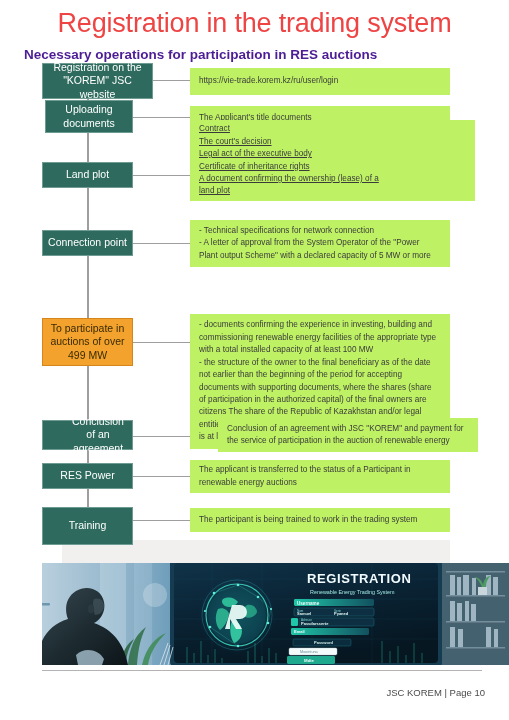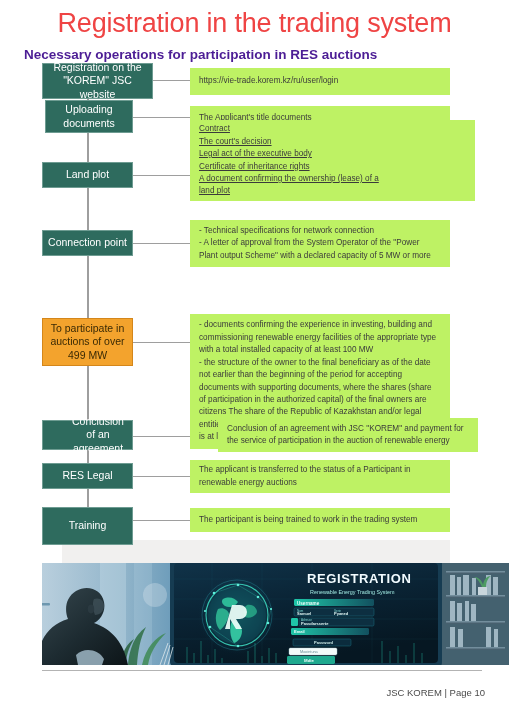--- a/index.html
+++ b/index.html
@@ -200,21 +200,21 @@
   <div class="step-box green" style="left:42px; top:420px; width:91px; height:30px;padding-left:24px;">
     <span>Conclusion of an agreement</span>
   </div>
   <div class="connector" style="left:133px; top:436px; width:64px;"></div>
   <div class="panel" style="left:190px; top:418px; width:260px; height:34px;margin-left:28px;">
     <span class="panel-text">Conclusion of an agreement with JSC "KOREM" and payment for
 the service of participation in the auction of renewable energy</span>
   </div>
 
   <div class="step-box green" style="left:42px; top:463px; width:91px; height:26px;">
-    <span>RES Legal</span>
+    <span>RES Power</span>
   </div>
   <div class="connector" style="left:133px; top:476px; width:64px;"></div>
   <div class="panel" style="left:190px; top:460px; width:260px; height:33px;">
     <span class="panel-text">The applicant is transferred to the status of a Participant in
 renewable energy auctions</span>
   </div>
 
   <div class="step-box green" style="left:42px; top:507px; width:91px; height:38px;">
     <span>Training</span>
   </div>

